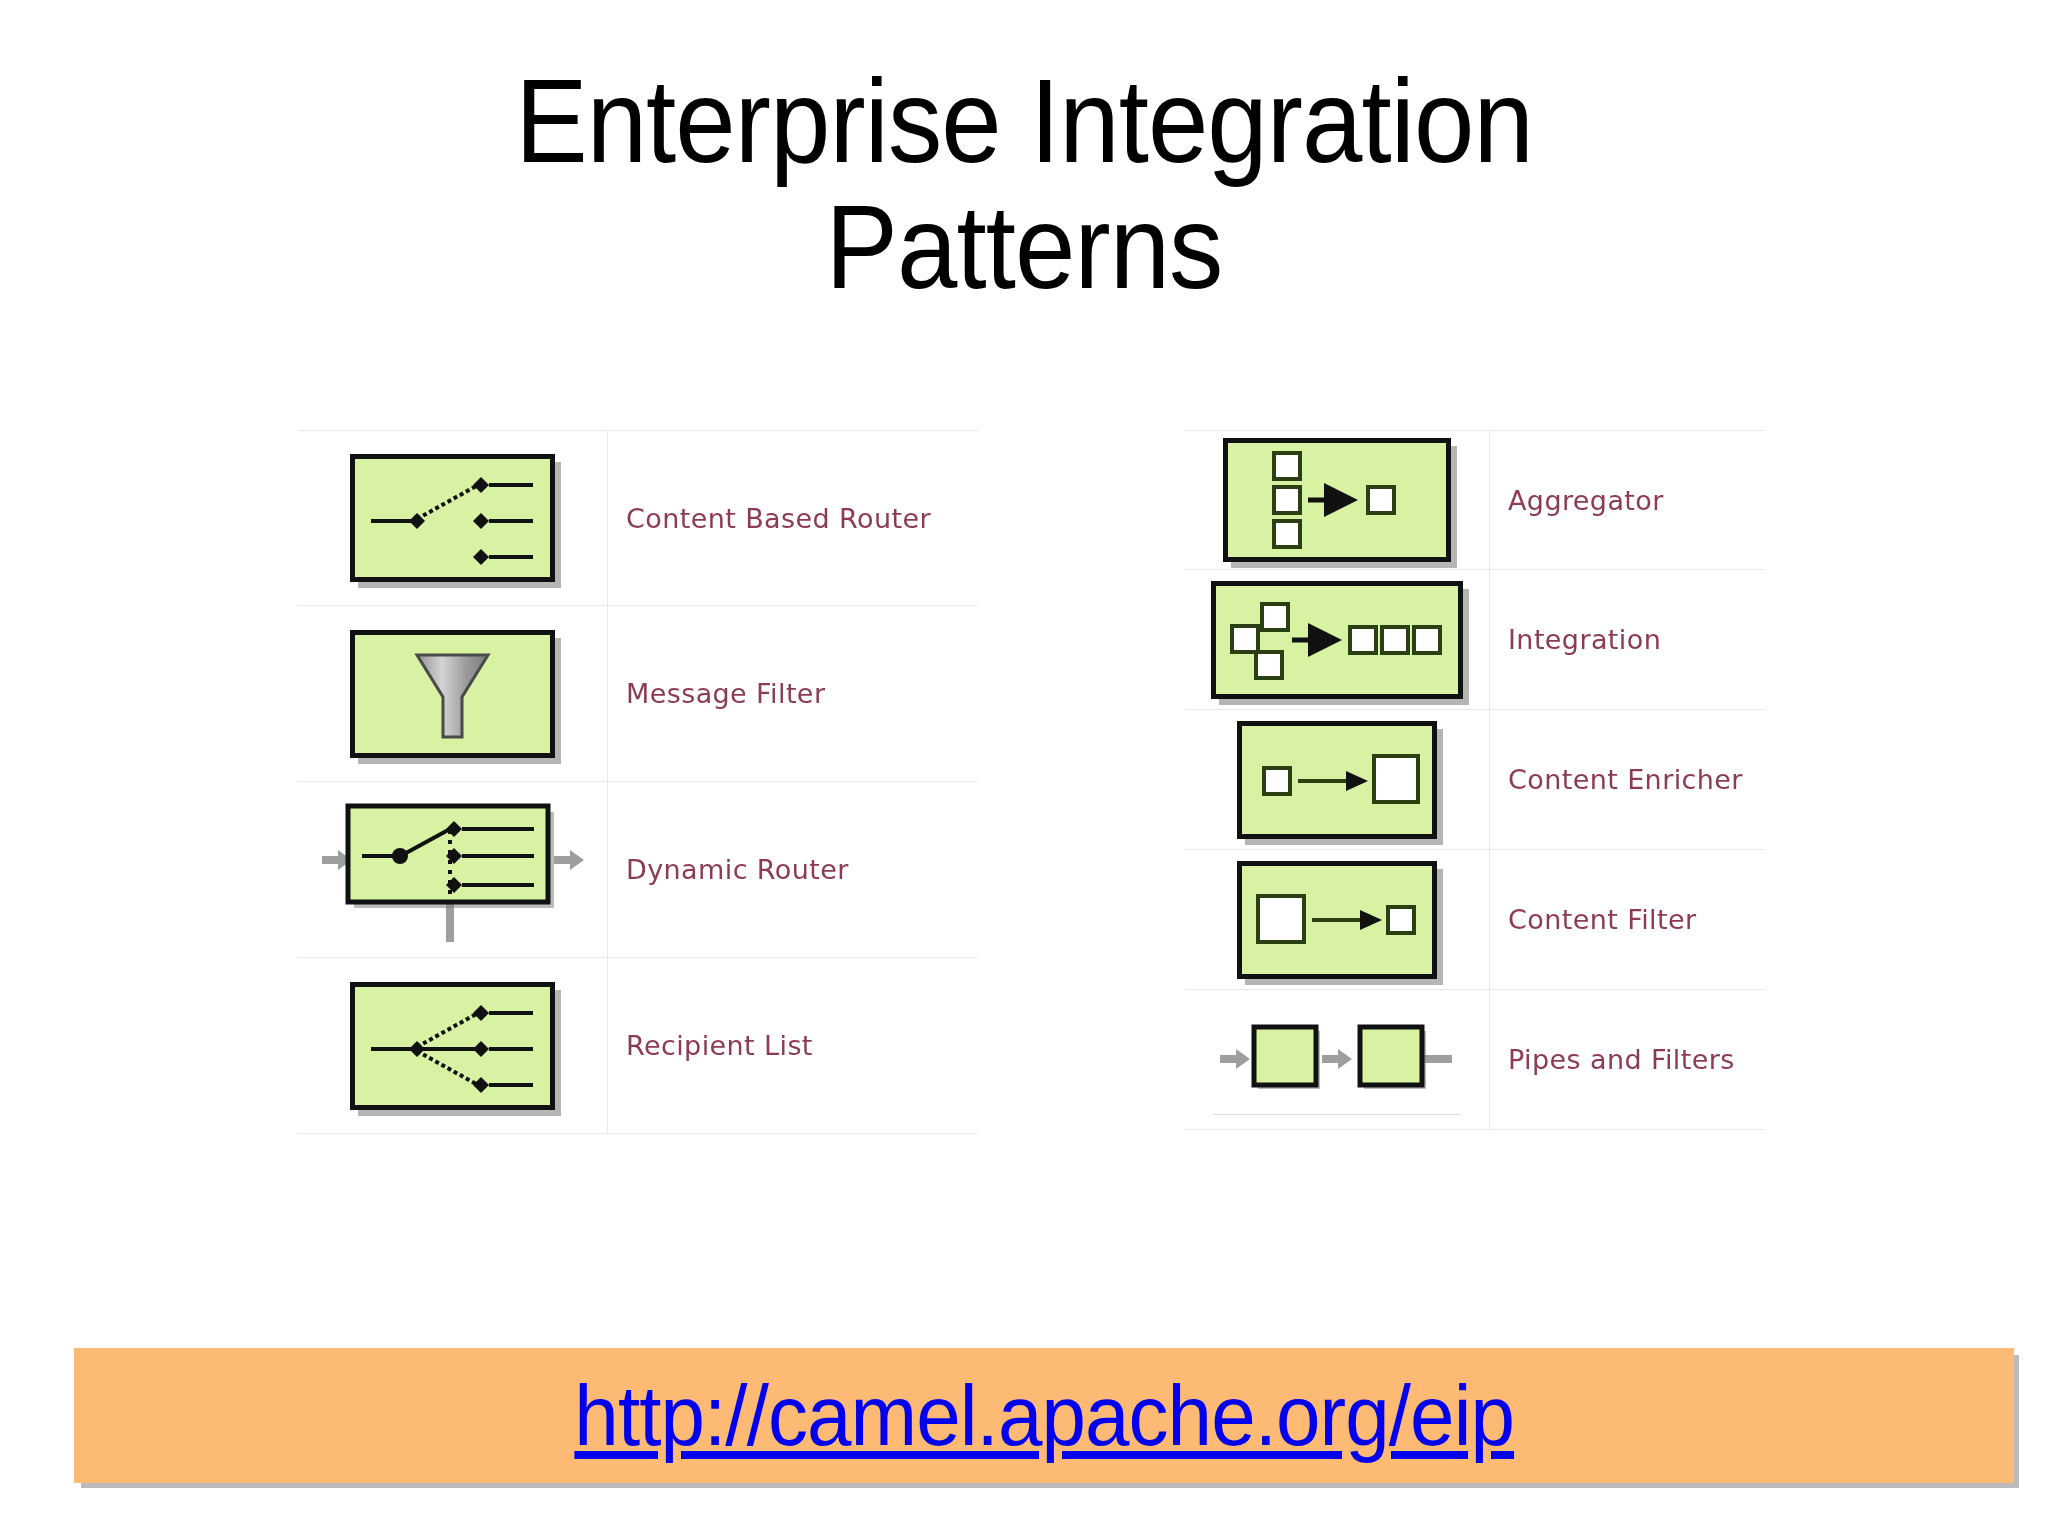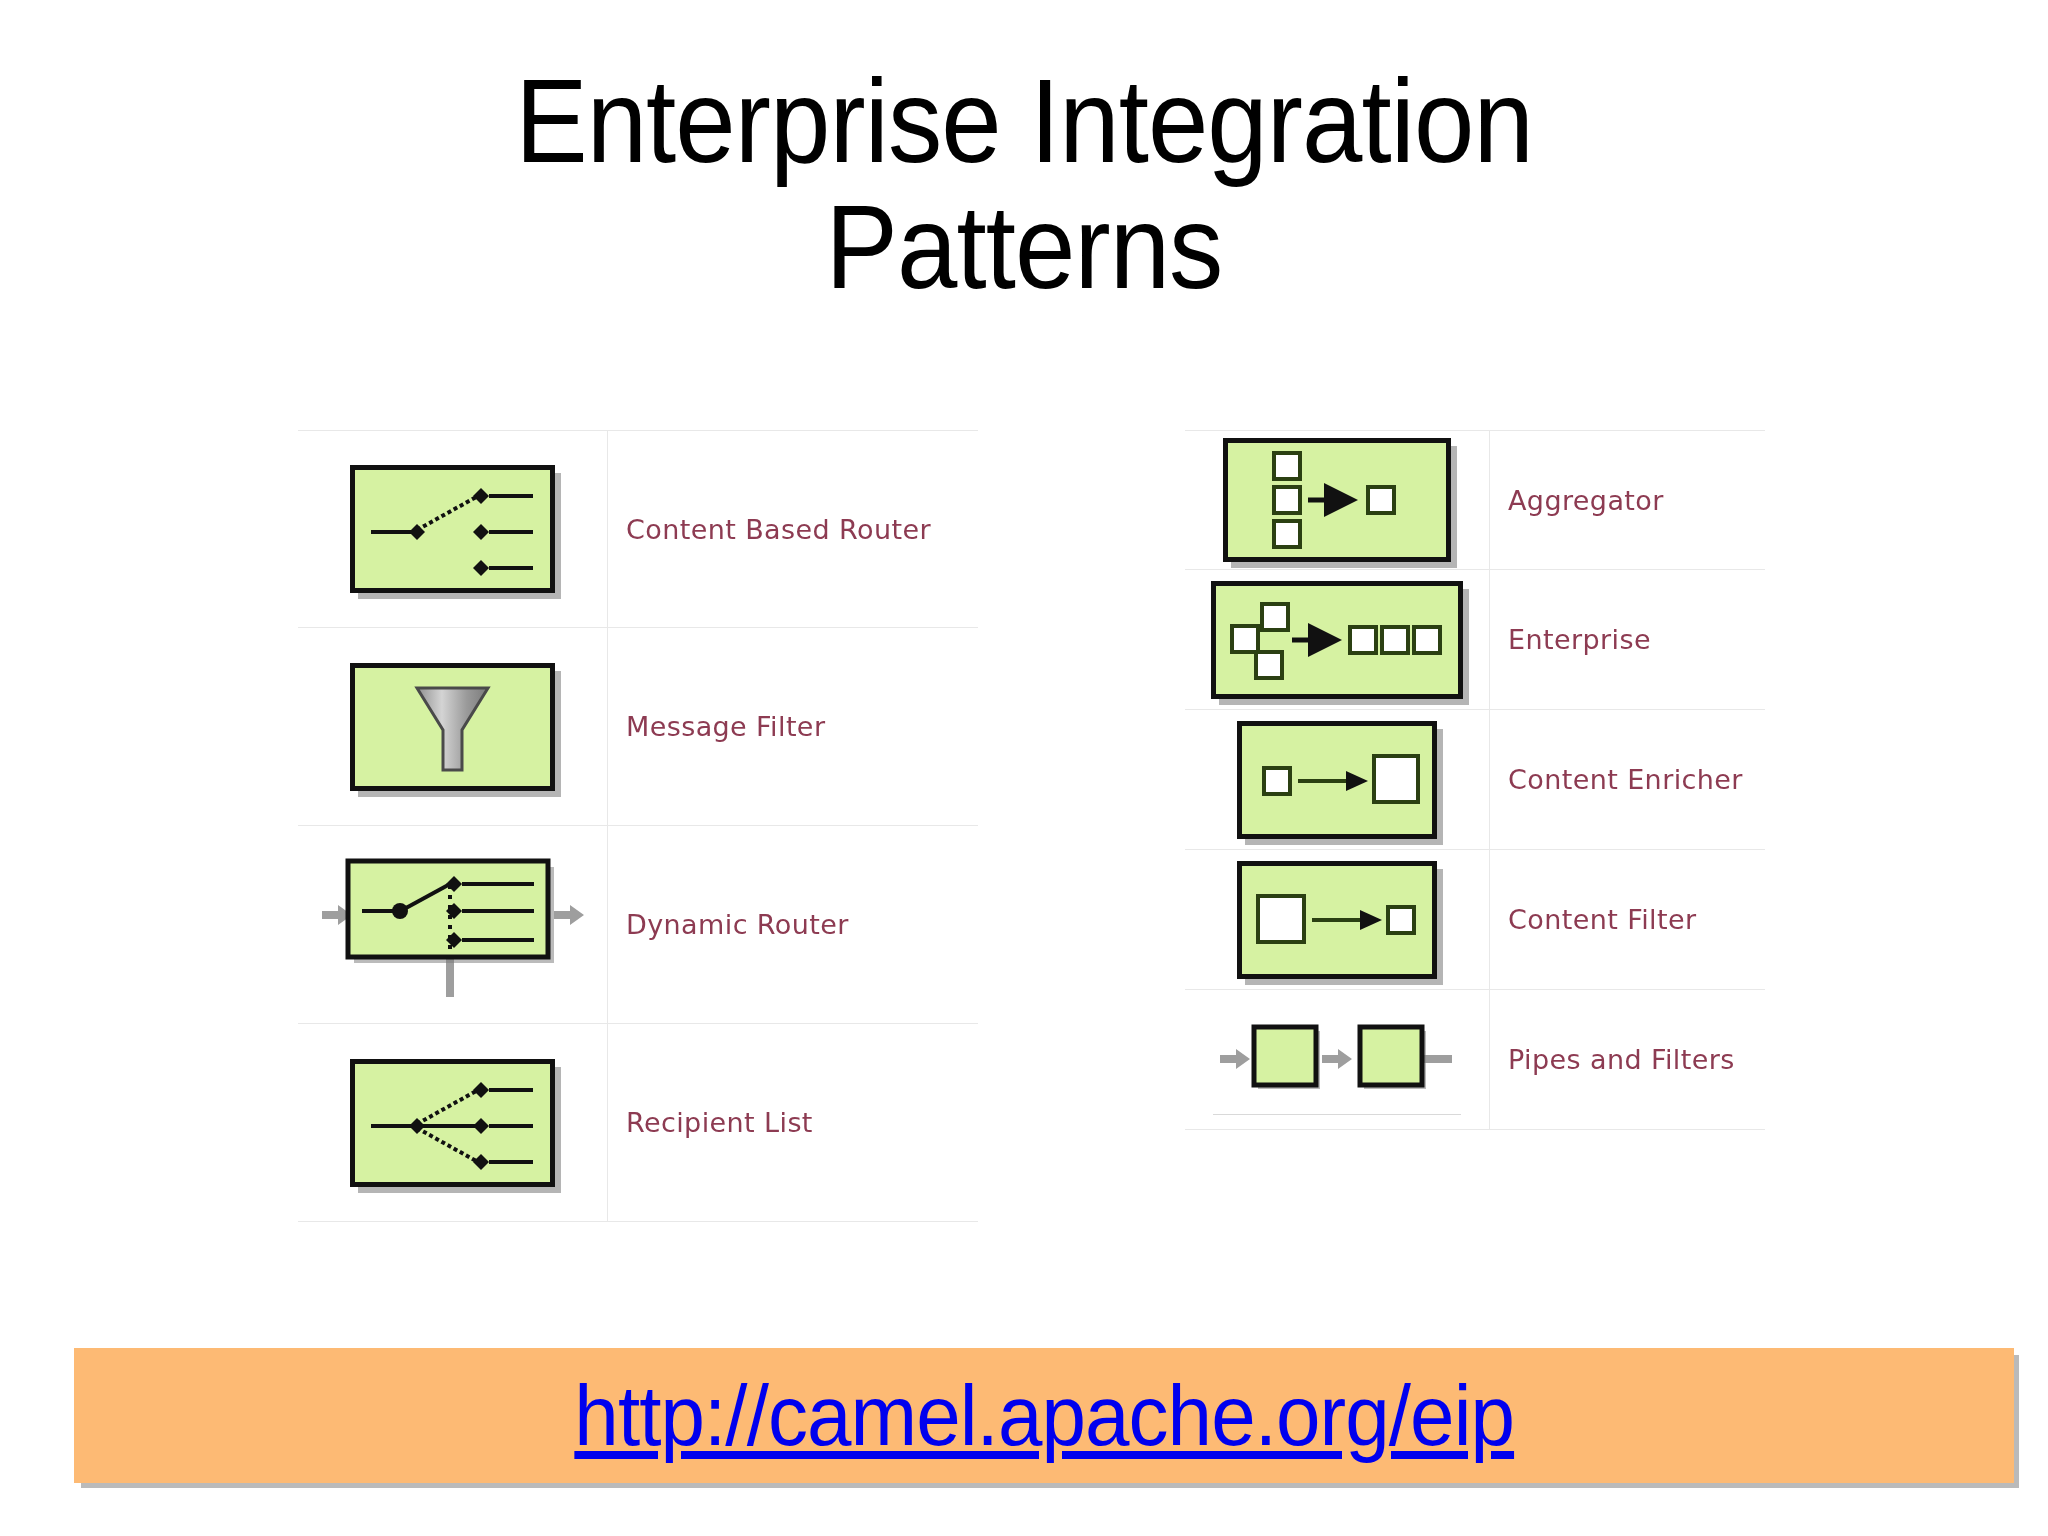--- a/index.html
+++ b/index.html
@@ -47,21 +47,21 @@
   }
   #column-left  { left: 298px;  width: 680px; }
   #column-right { left: 1185px; width: 580px; }
 
   .pattern-row {
     display: flex;
     align-items: center;
     border-bottom: 1px solid #e8e8e8;
     box-sizing: border-box;
   }
-  #column-left  .pattern-row { height: 198px; }
+  #column-left  .pattern-row { height: 176px; }
   #column-right .pattern-row { height: 140px; }
   .pattern-row:first-child { border-top: 1px solid #e8e8e8; }
 
   .icon-cell {
     position: relative;
     box-sizing: border-box;
     border-right: 1px solid #e8e8e8;
     height: 100%;
     display: flex;
     align-items: center;
@@ -279,21 +279,21 @@
             <rect x="40" y="66" width="26" height="26" fill="#fff" stroke="#2b4012" stroke-width="4"></rect>
             <line x1="76" y1="54" x2="92" y2="54" stroke="#111" stroke-width="5"></line>
             <polygon points="92,37 126,54 92,71" fill="#111"></polygon>
             <rect x="134" y="41" width="26" height="26" fill="#fff" stroke="#2b4012" stroke-width="4"></rect>
             <rect x="166" y="41" width="26" height="26" fill="#fff" stroke="#2b4012" stroke-width="4"></rect>
             <rect x="198" y="41" width="26" height="26" fill="#fff" stroke="#2b4012" stroke-width="4"></rect>
           </svg>
         </div>
       </div>
       <div class="label-cell">
-        <span class="pattern-label">Enterprise</span>
+        <span class="pattern-label">Integration</span>
       </div>
     </div>
 
     <div class="pattern-row">
       <div class="icon-cell">
         <div class="eip-box size-d">
           <svg width="190" height="108" viewBox="0 0 190 108">
             <rect x="22" y="42" width="26" height="26" fill="#fff" stroke="#2b4012" stroke-width="4"></rect>
             <line x1="56" y1="55" x2="108" y2="55" stroke="#2b4012" stroke-width="4"></line>
             <polygon points="104,45 126,55 104,65" fill="#111"></polygon>

